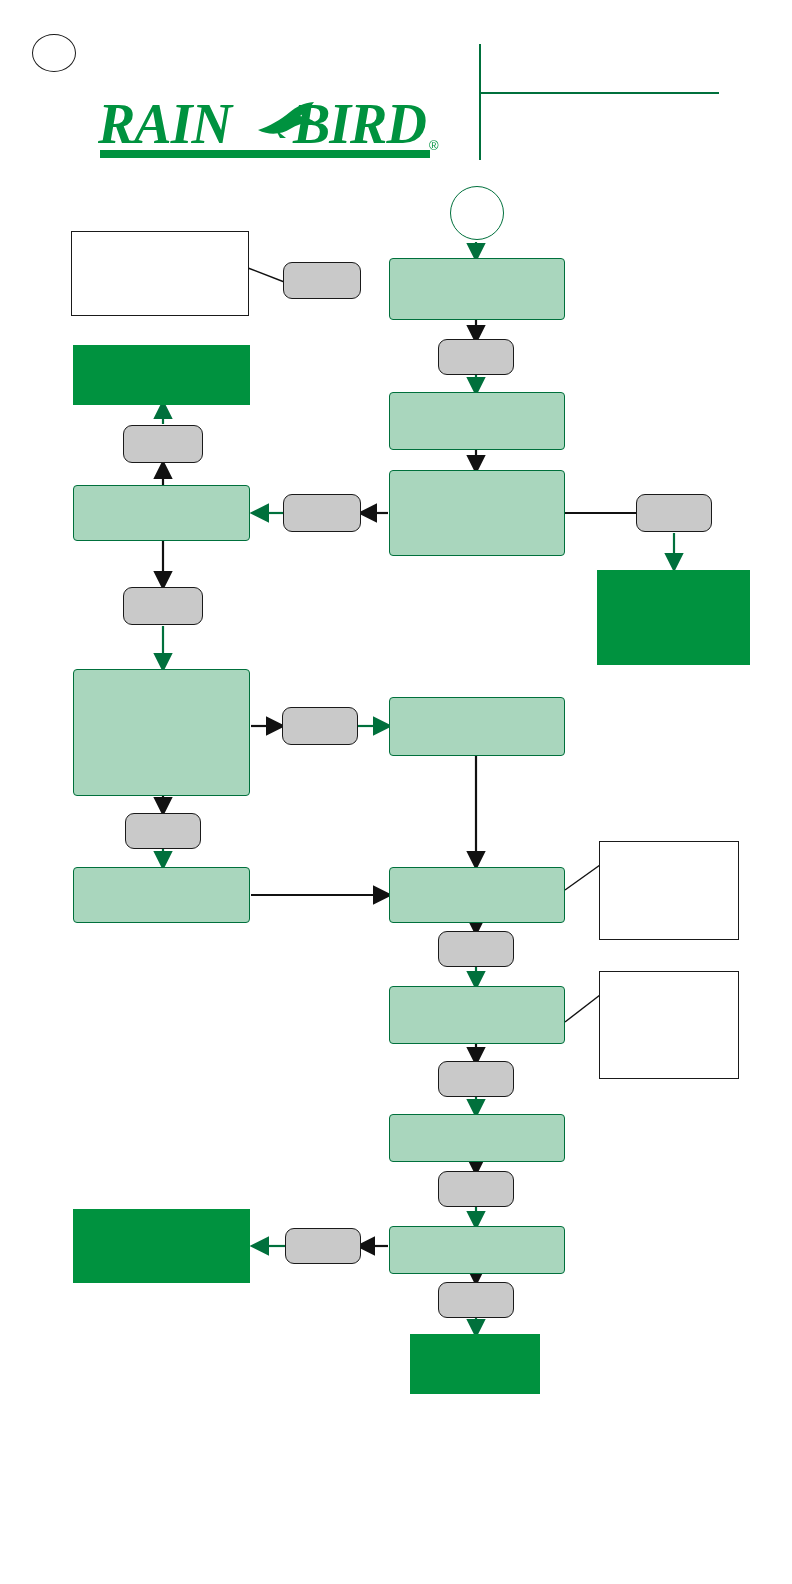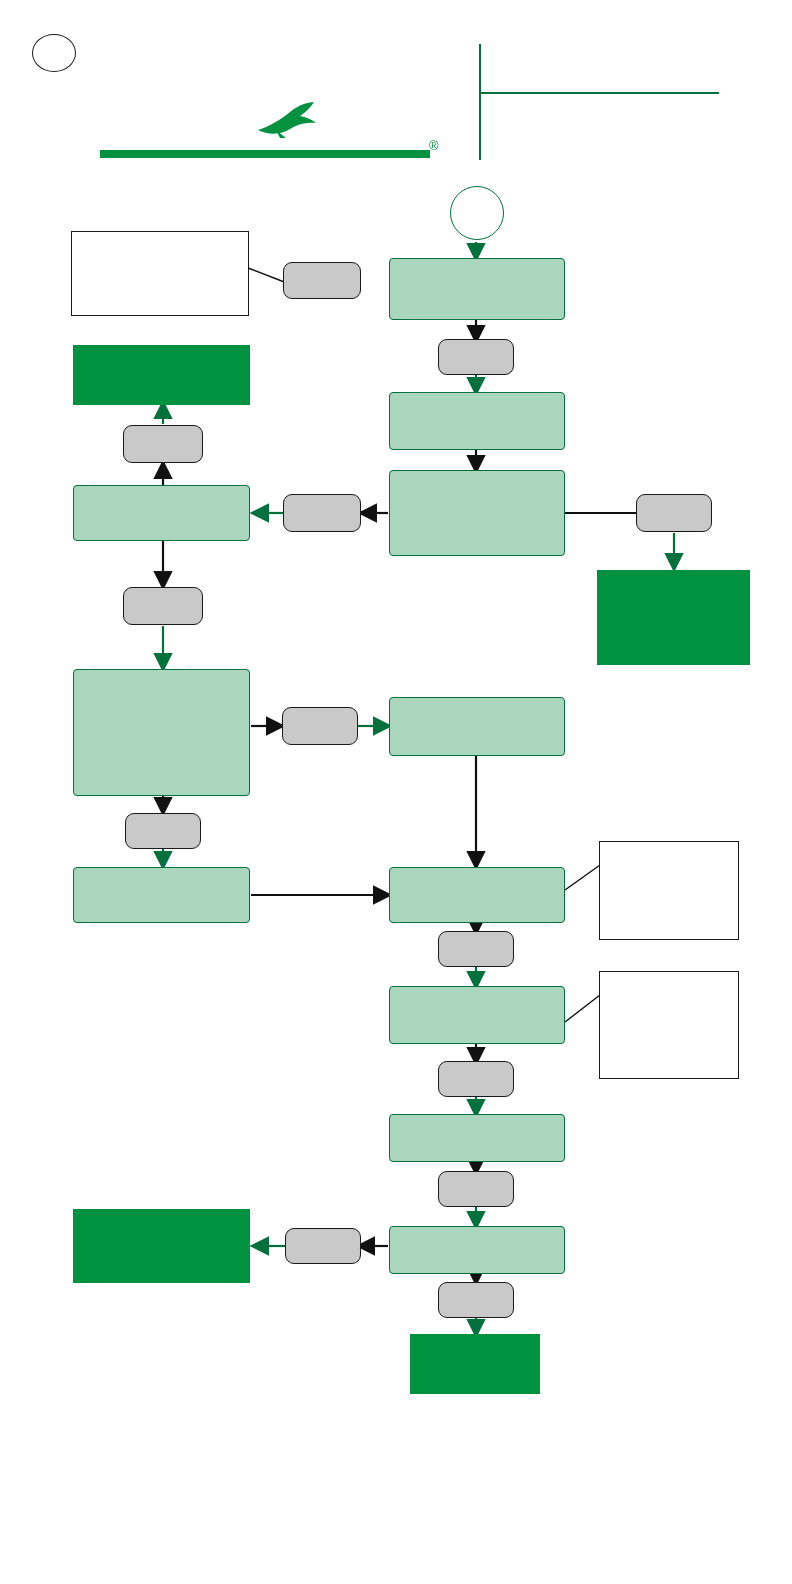--- a/index.html
+++ b/index.html
@@ -78,20 +78,25 @@
 <body>
 
 <div class="canvas">
 
   <div class="node circle-marker" style="left:32px;top:34px;width:44px;height:38px;"></div>
   <span style="position:absolute;left:32px;top:44px;width:44px;text-align:center;font-size:13px;color:#1a1a1a;"></span>
 
   <div class="rule" style="left:479px;top:44px;width:2px;height:116px;"></div>
   <div class="rule" style="left:479px;top:92px;width:240px;height:2px;"></div>
 
+  <div class="logo" style="left:98px;top:96px;">
+    <span class="logo-word">RAIN</span>
+    <span style="display:inline-block;width:56px;"></span>
+    <span class="logo-word">BIRD</span>
+  </div>
 
   <svg style="position:absolute;left:256px;top:100px;width:64px;height:42px;" viewBox="0 0 64 42">
     <path d="M2 30 C14 26 24 20 34 12 C40 7 47 3 58 2 C54 8 50 12 44 16 C50 17 55 19 60 23 C50 22 42 24 34 29 C26 34 14 36 2 30 Z" fill="#00923f"></path>
     <path d="M20 30 L30 38 L24 38 Z" fill="#00923f"></path>
   </svg>
 
   <div class="logo-bar" style="left:100px;top:150px;width:330px;height:8px;"></div>
   <span class="logo-reg" style="left:429px;top:138px;color:#00923f;">®</span>
 
   <svg class="arrows" viewBox="0 0 792 1584">

